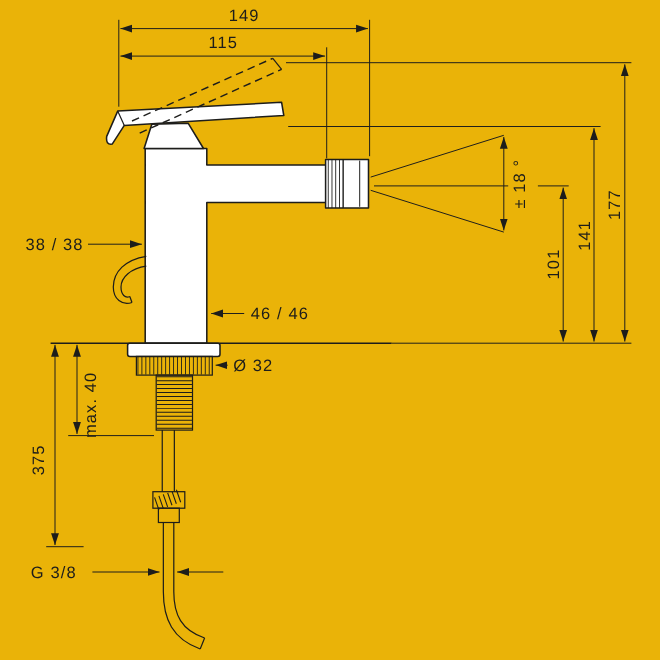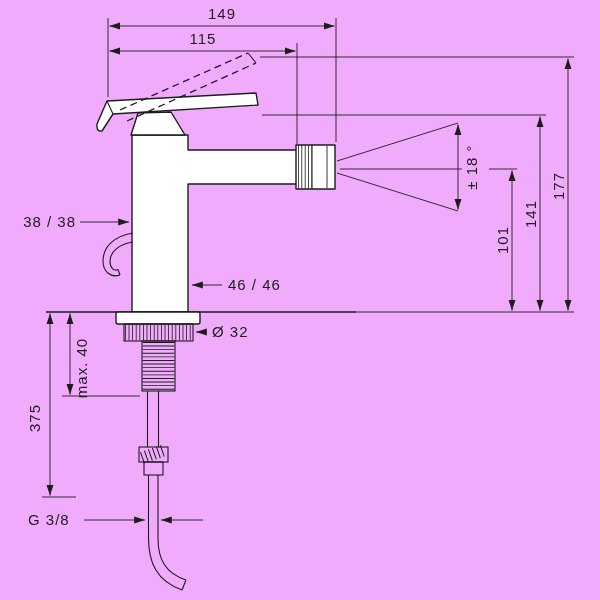--- a/index.html
+++ b/index.html
@@ -1,16 +1,16 @@
 <!DOCTYPE html>
 <html><head>
 <meta charset="utf-8">
 <style>
   html,body{margin:0;padding:0;background:#fff;}
-  .stage{position:relative;width:600px;height:600px;background:#f0abfc;overflow:hidden;
+  .stage{position:relative;width:600px;height:600px;background:#eab308;overflow:hidden;
          font-family:"Liberation Sans", sans-serif;}
   svg{position:absolute;left:0;top:0;}
   svg text{font-size:15px;fill:#1d1d1b;letter-spacing:1px;font-family:"Liberation Sans",sans-serif;}
   .objf{stroke:#1d1d1b;stroke-width:1.4;fill:#fff;stroke-linejoin:round;}
   .thin{stroke:#1d1d1b;stroke-width:1.1;fill:none;}
   .dim{stroke:#1d1d1b;stroke-width:0.9;fill:none;}
   .dashed{stroke:#1d1d1b;stroke-width:1.3;fill:none;stroke-dasharray:7 4.5;}
 </style>
 </head>
 <body>

